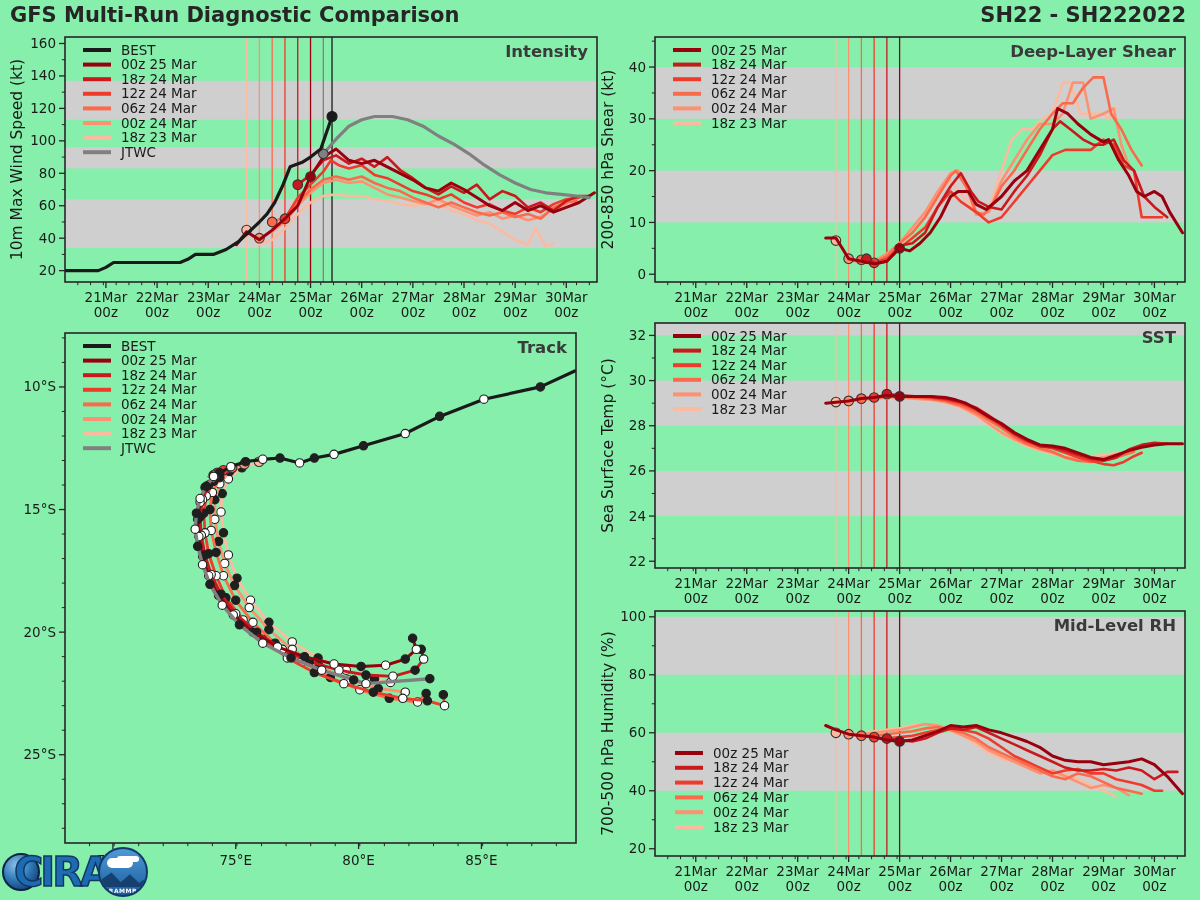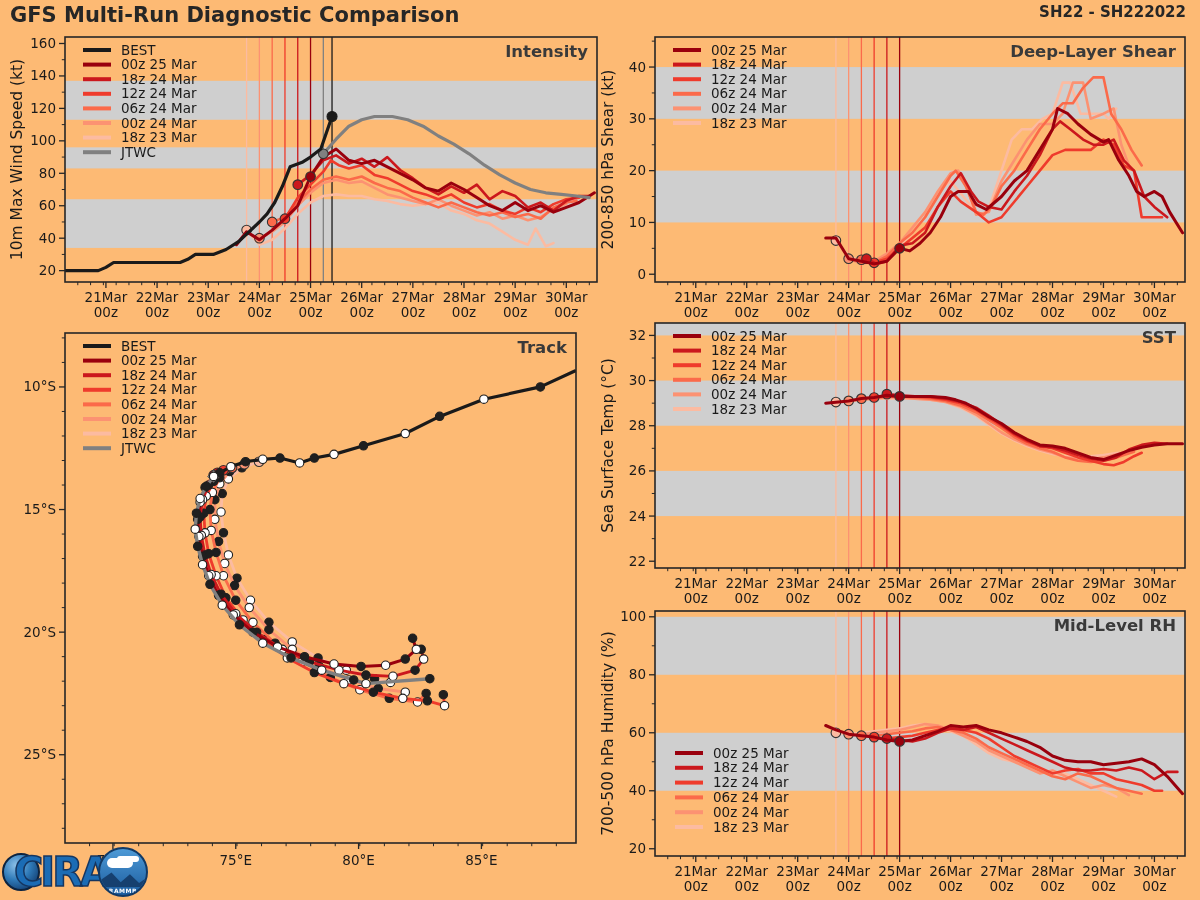--- a/index.html
+++ b/index.html
@@ -1,19 +1,19 @@
 <!DOCTYPE html>
 <html><head>
 <meta charset="utf-8">
 <style>
   html,body{margin:0;padding:0;background:#ffffff;}
-  .page{position:relative;width:1200px;height:900px;background:#fdba74;overflow:hidden;
+  .page{position:relative;width:1200px;height:900px;background:#86efac;overflow:hidden;
         font-family:"DejaVu Sans","Liberation Sans",sans-serif;}
   .hdr-title{position:absolute;top:3px;left:10px;font-size:21px;font-weight:bold;color:#262626;}
-  .hdr-storm{position:absolute;top:3px;right:14px;font-size:15px;font-weight:bold;color:#262626;}
+  .hdr-storm{position:absolute;top:3px;right:14px;font-size:21px;font-weight:bold;color:#262626;}
   #charts{position:absolute;top:0;left:0;}
   .logo{position:absolute;left:2px;bottom:2px;display:flex;align-items:center;height:52px;z-index:5;}
   .cira-globe{width:34px;height:34px;border-radius:50%;flex:0 0 auto;
       background:radial-gradient(circle at 35% 30%,#8cc0e8 0%,#2f7ab8 45%,#123c6e 85%);
       border:2px solid #0d2440;margin-right:-26px;z-index:1;}
   .cira-text{font-size:40px;font-weight:700;letter-spacing:-3px;color:#1b6cb5;
       -webkit-text-stroke:1.5px #15355f;z-index:2;line-height:48px;}
   .rammb-badge{width:46px;height:46px;border-radius:50%;position:relative;overflow:hidden;
       background:linear-gradient(#4e9ad6,#1b5c9e);border:2px solid #123a66;margin-left:-10px;z-index:3;}
   .rammb-cloud{position:absolute;top:9px;left:7px;width:26px;height:10px;background:#ffffff;

